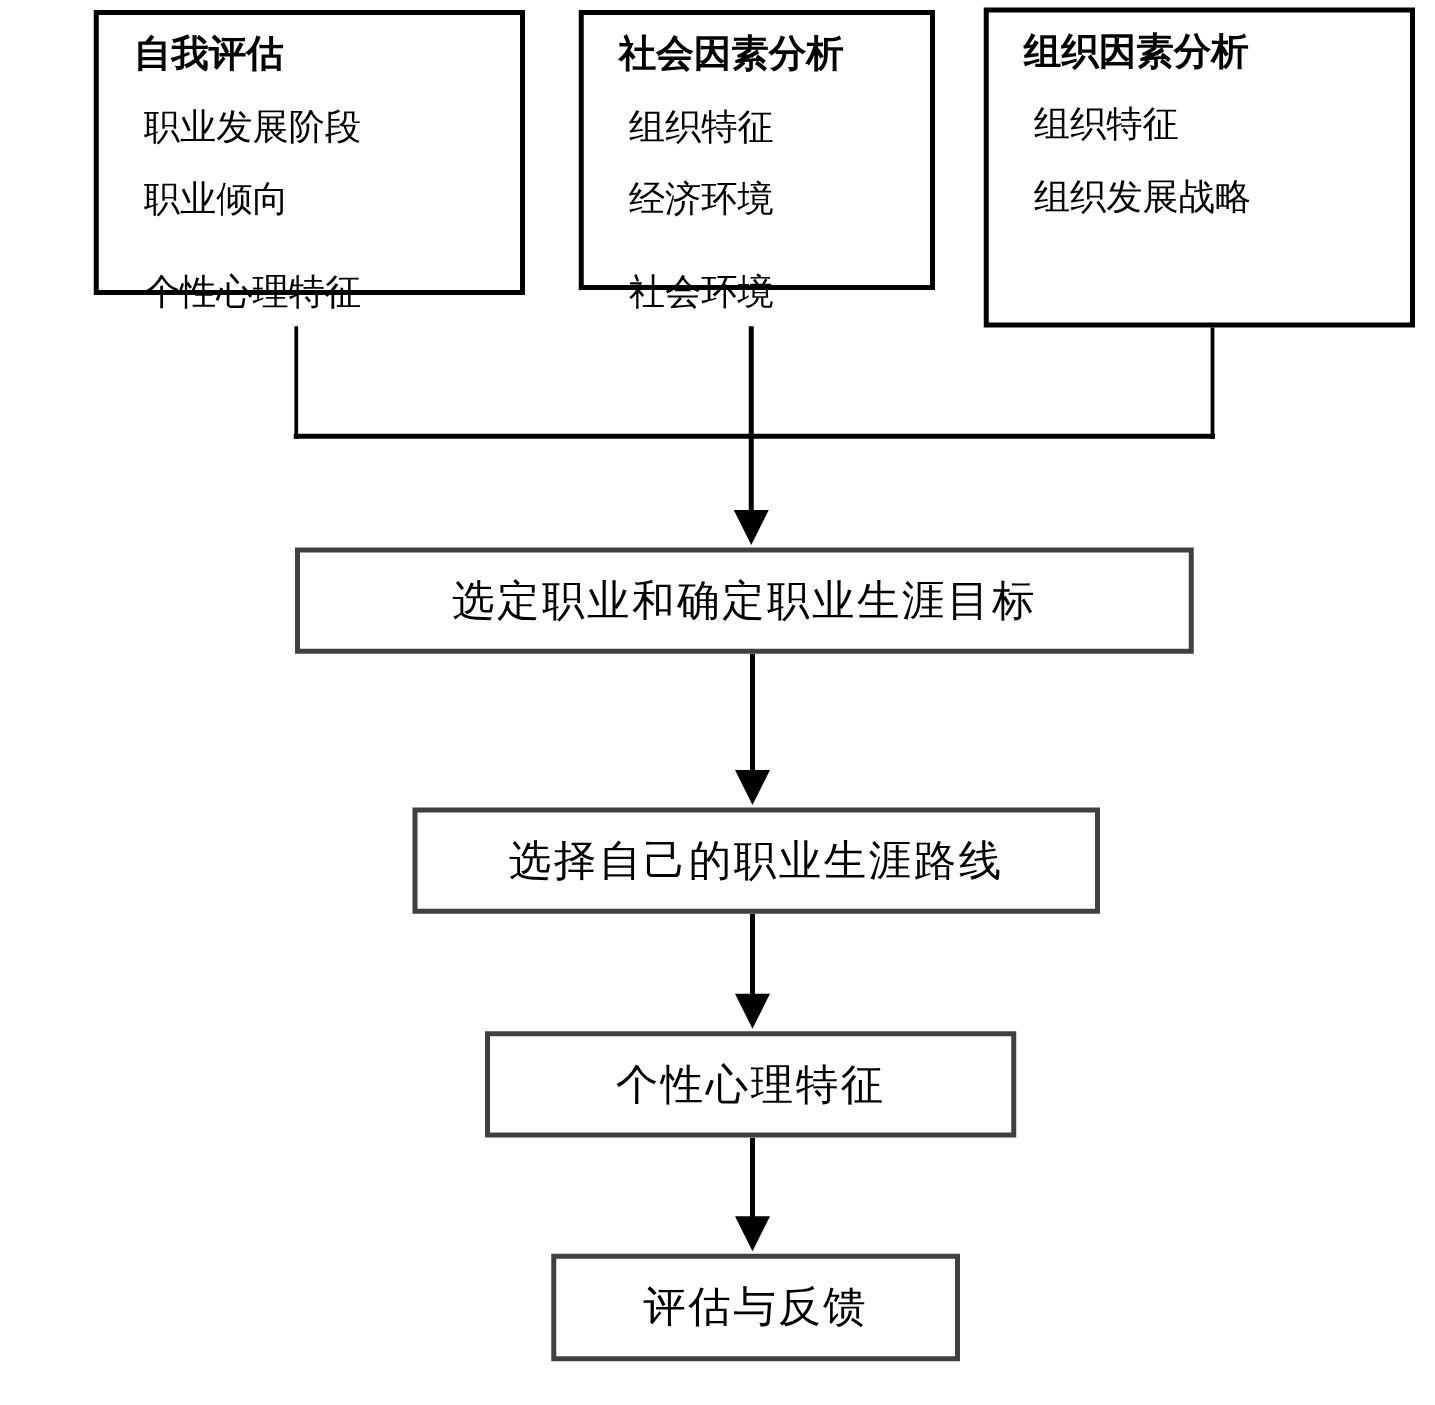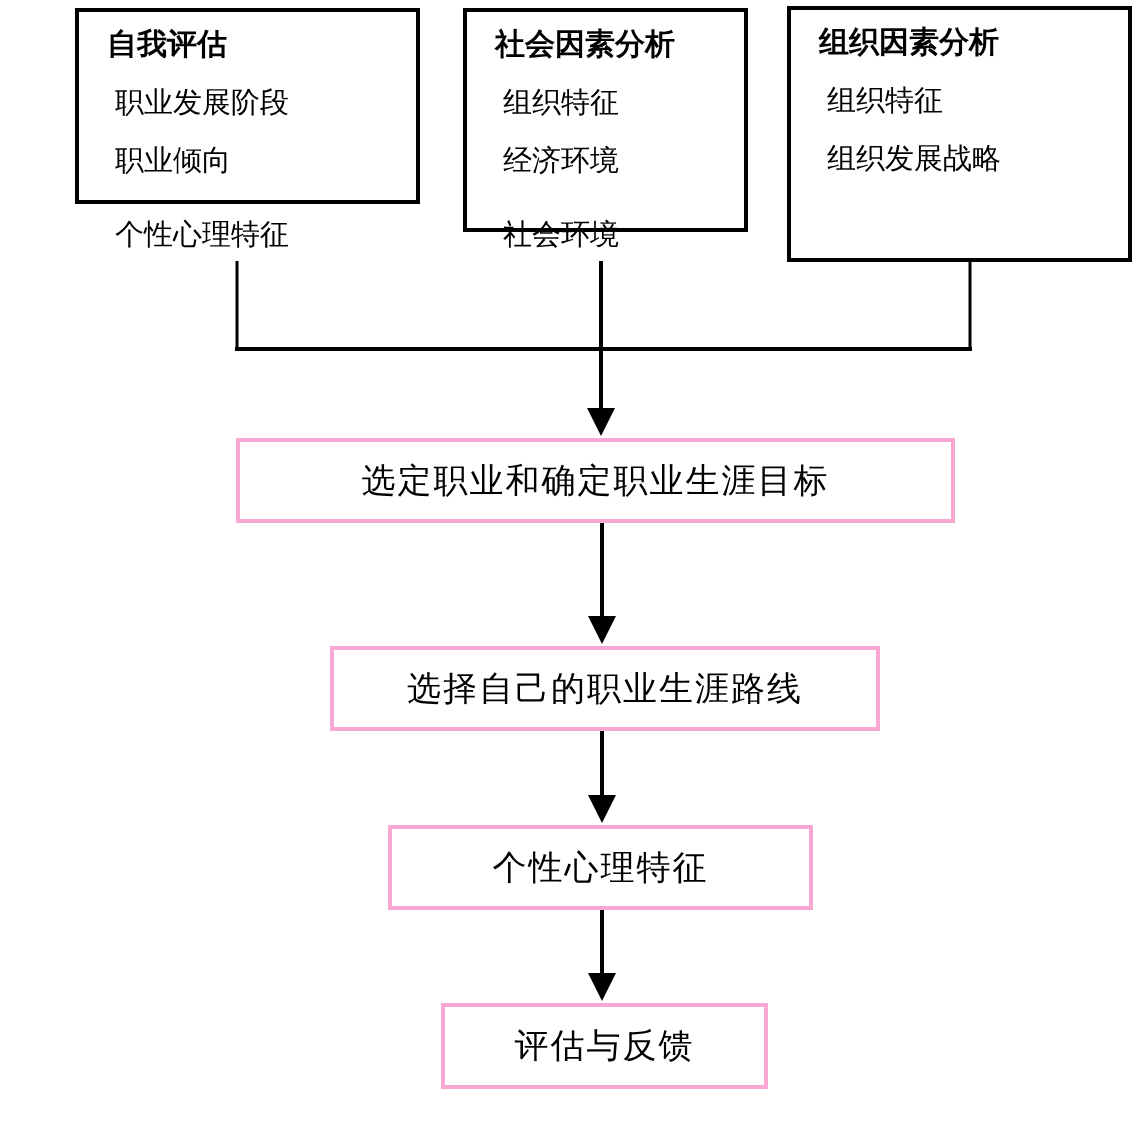--- a/index.html
+++ b/index.html
@@ -45,21 +45,21 @@
     font-size: 29px;
     line-height: 36px;
     white-space: nowrap;
   }
   .topbox .item.i0 { top: 72px; }
   .topbox .item.i1 { top: 130px; }
   .topbox .item.i2 { top: 188px; margin-top: 16px; }
   .flowbox {
     position: absolute;
     box-sizing: border-box;
-    border: 4px solid #f9a8d4;
+    border: 4px solid #404040;
     background: #ffffff;
     display: flex;
     align-items: center;
     justify-content: center;
     font-size: 34px;
     letter-spacing: 2px;
     white-space: nowrap;
   }
 </style>
 </head>
@@ -79,21 +79,21 @@
     <line x1="602" y1="523" x2="602" y2="620" stroke="#000000" stroke-width="4"></line>
     <polygon points="588,616 616,616 602,644" fill="#000000"></polygon>
 
     <line x1="602" y1="731" x2="602" y2="799" stroke="#000000" stroke-width="4"></line>
     <polygon points="588,795 616,795 602,823" fill="#000000"></polygon>
 
     <line x1="602" y1="910" x2="602" y2="977" stroke="#000000" stroke-width="4"></line>
     <polygon points="588,973 616,973 602,1001" fill="#000000"></polygon>
   </svg>
 
-  <div class="topbox" style="left:75px; top:8px; width:345px; height:196px;">
+  <div class="topbox" style="left:75px; top:8px; width:345px; height:228px;">
     <div class="title">自我评估</div>
     <div class="item i0">职业发展阶段</div>
     <div class="item i1">职业倾向</div>
     <div class="item i2">个性心理特征</div>
   </div>
 
   <div class="topbox" style="left:463px; top:8px; width:285px; height:224px;">
     <div class="title">社会因素分析</div>
     <div class="item i0">组织特征</div>
     <div class="item i1">经济环境</div>

